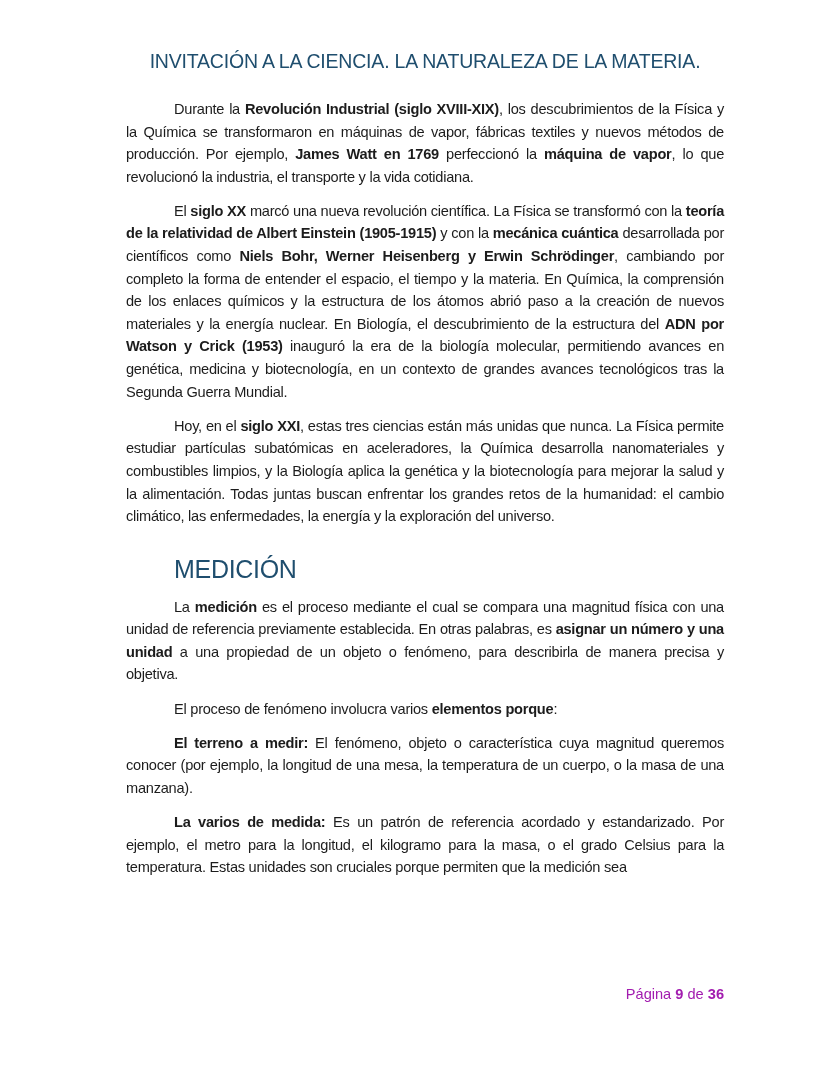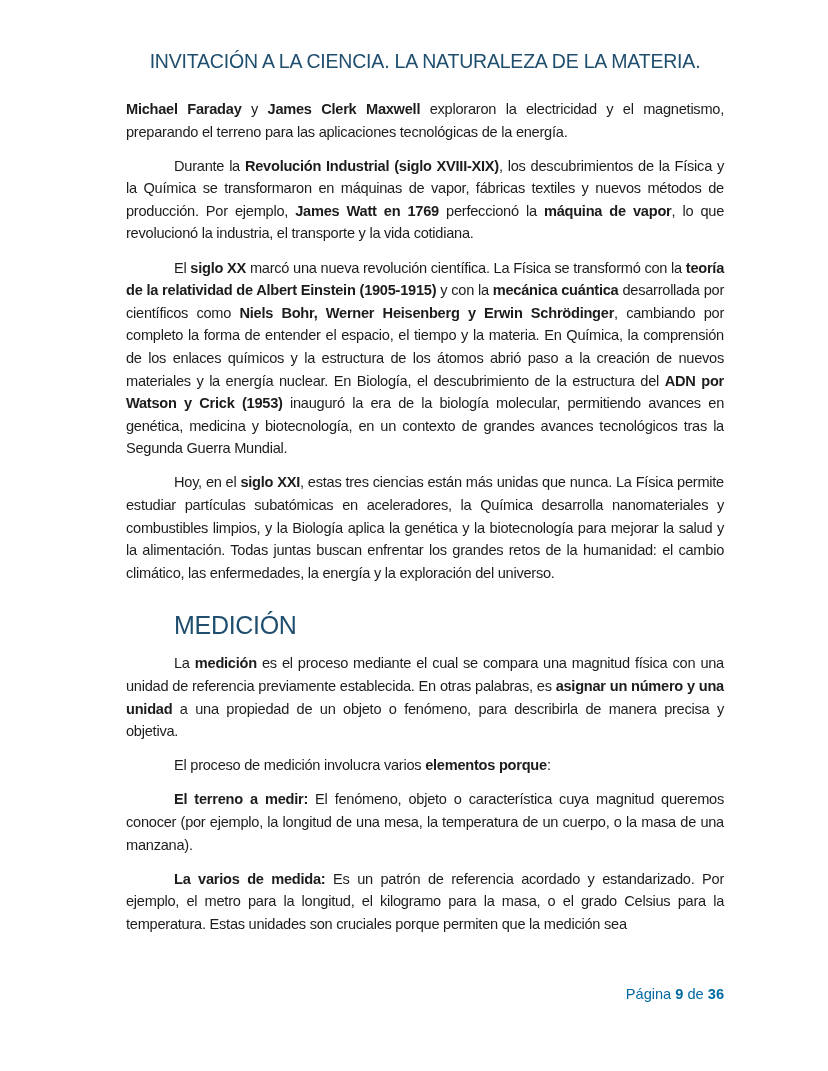--- a/index.html
+++ b/index.html
@@ -31,39 +31,38 @@
     .section-title {
       font-size: 25px;
       color: #1f4e6e;
       margin: 26px 0 12px 48px;
       letter-spacing: -0.3px;
       line-height: 30px;
     }
     .footer {
       position: absolute; right: 115px; top: 986px;
       font-size: 14.6px;
-      color: #0369a1;
+      color: #a21caf;
     }
   </style>
 </head>
 <body>
 
 <div class="page">
   <div class="header">INVITACIÓN A LA CIENCIA. LA NATURALEZA DE LA MATERIA.</div>
 
   <div class="body">
     <div id="intro-paragraphs">
-        <p><b>Michael Faraday</b><span> y </span><b>James Clerk Maxwell</b><span> exploraron la electricidad y el magnetismo, preparando el terreno para las aplicaciones tecnológicas de la energía.</span></p>
         <p class="indent"><span>Durante la </span><b>Revolución Industrial (siglo XVIII-XIX)</b><span>, los descubrimientos de la Física y la Química se transformaron en máquinas de vapor, fábricas textiles y nuevos métodos de producción. Por ejemplo, </span><b>James Watt en 1769</b><span> perfeccionó la </span><b>máquina de vapor</b><span>, lo que revolucionó la industria, el transporte y la vida cotidiana.</span></p>
         <p class="indent"><span>El </span><b>siglo XX</b><span> marcó una nueva revolución científica. La Física se transformó con la </span><b>teoría de la relatividad de Albert Einstein (1905-1915)</b><span> y con la </span><b>mecánica cuántica</b><span> desarrollada por científicos como </span><b>Niels Bohr, Werner Heisenberg y Erwin Schrödinger</b><span>, cambiando por completo la forma de entender el espacio, el tiempo y la materia. En Química, la comprensión de los enlaces químicos y la estructura de los átomos abrió paso a la creación de nuevos materiales y la energía nuclear. En Biología, el descubrimiento de la estructura del </span><b>ADN por Watson y Crick (1953)</b><span> inauguró la era de la biología molecular, permitiendo avances en genética, medicina y biotecnología, en un contexto de grandes avances tecnológicos tras la Segunda Guerra Mundial.</span></p>
         <p class="indent"><span>Hoy, en el </span><b>siglo XXI</b><span>, estas tres ciencias están más unidas que nunca. La Física permite estudiar partículas subatómicas en aceleradores, la Química desarrolla nanomateriales y combustibles limpios, y la Biología aplica la genética y la biotecnología para mejorar la salud y la alimentación. Todas juntas buscan enfrentar los grandes retos de la humanidad: el cambio climático, las enfermedades, la energía y la exploración del universo.</span></p>
       </div>
     <div class="section-title">MEDICIÓN</div>
     <div id="section-paragraphs">
         <p class="indent"><span>La </span><b>medición</b><span> es el proceso mediante el cual se compara una magnitud física con una unidad de referencia previamente establecida. En otras palabras, es </span><b>asignar un número y una unidad</b><span> a una propiedad de un objeto o fenómeno, para describirla de manera precisa y objetiva.</span></p>
-        <p class="indent"><span>El proceso de medición involucra varios </span><b>elementos porque</b><span>:</span></p>
+        <p class="indent"><span>El proceso de fenómeno involucra varios </span><b>elementos porque</b><span>:</span></p>
         <p class="indent"><b>El terreno a medir:</b><span> El fenómeno, objeto o característica cuya magnitud queremos conocer (por ejemplo, la longitud de una mesa, la temperatura de un cuerpo, o la masa de una manzana).</span></p>
         <p class="indent"><b>La varios de medida:</b><span> Es un patrón de referencia acordado y estandarizado. Por ejemplo, el metro para la longitud, el kilogramo para la masa, o el grado Celsius para la temperatura. Estas unidades son cruciales porque permiten que la medición sea</span></p>
       </div>
   </div>
 
   <div class="footer"><span>Página </span><b>9</b><span> de </span><b>36</b></div>
 </div>
 
 </body></html>

